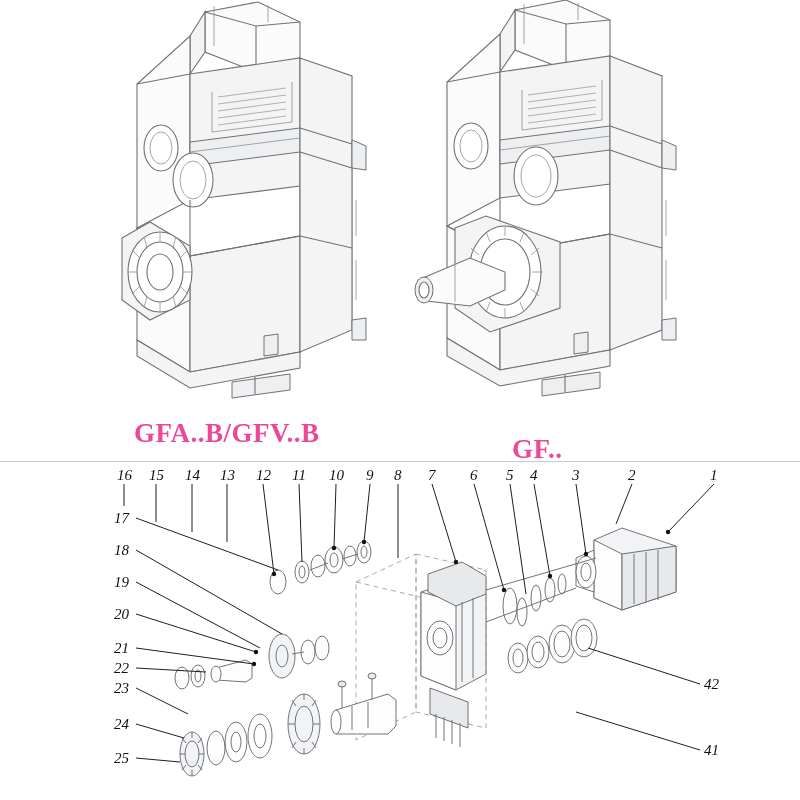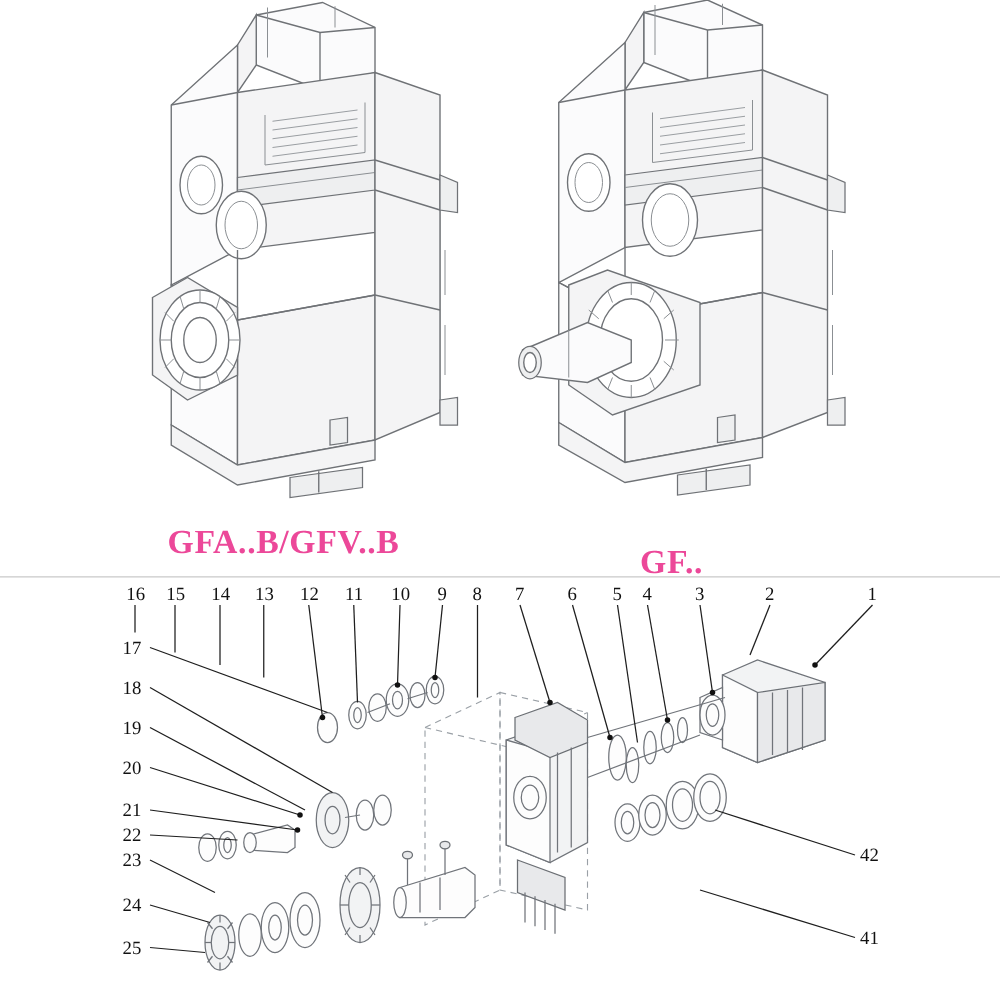--- a/index.html
+++ b/index.html
@@ -30,24 +30,25 @@
   .divider {
     position: absolute;
     left: 0;
     top: 461px;
     width: 800px;
     height: 1px;
     background: #c9c9c9;
   }
   .bottom-section {
     position: absolute;
-    left: 0;
+    left: 16px;
     top: 462px;
     width: 704px;
     height: 338px;
+    font-style: italic;
   }
   .caption {
     position: absolute;
     font-family: Liberation Serif, serif;
     font-weight: bold;
     font-size: 27px;
     letter-spacing: 0.5px;
     color: #ec4899;
     white-space: nowrap;
   }

